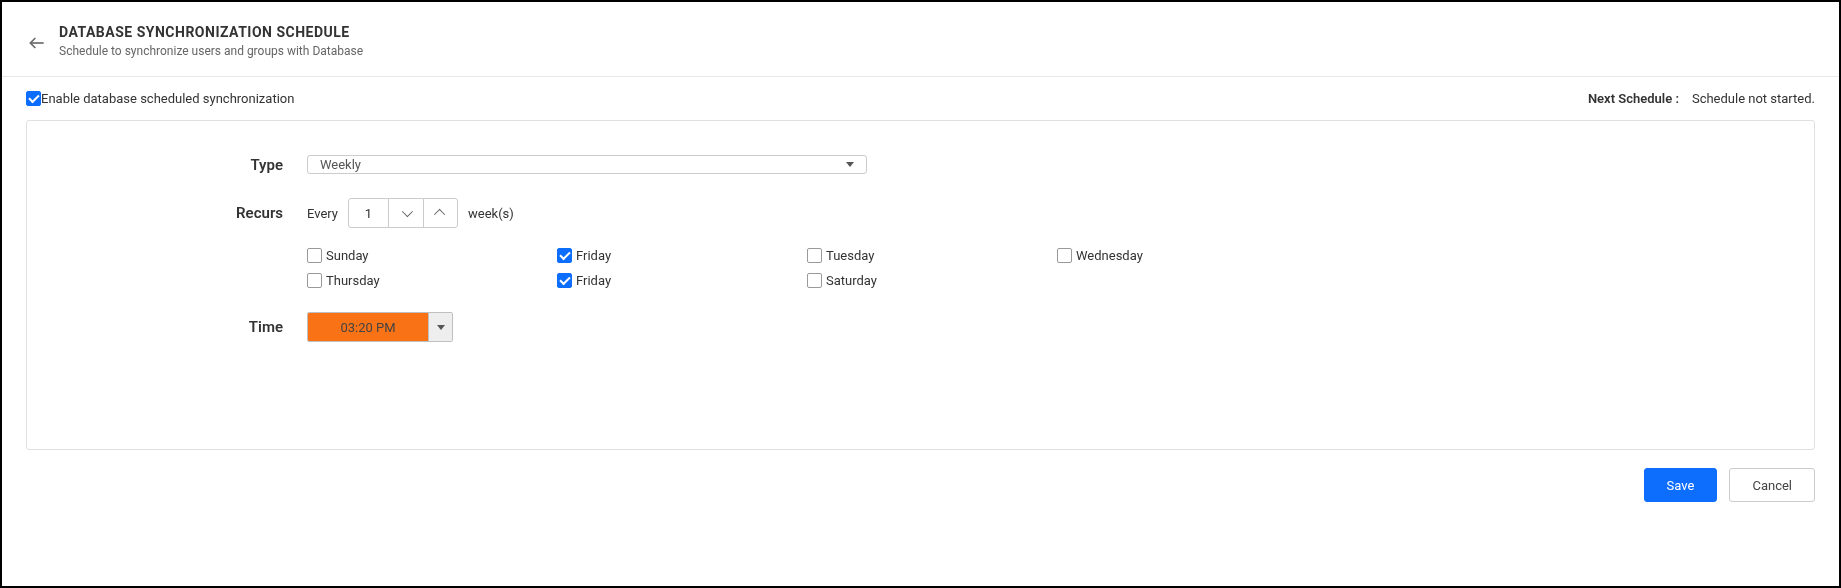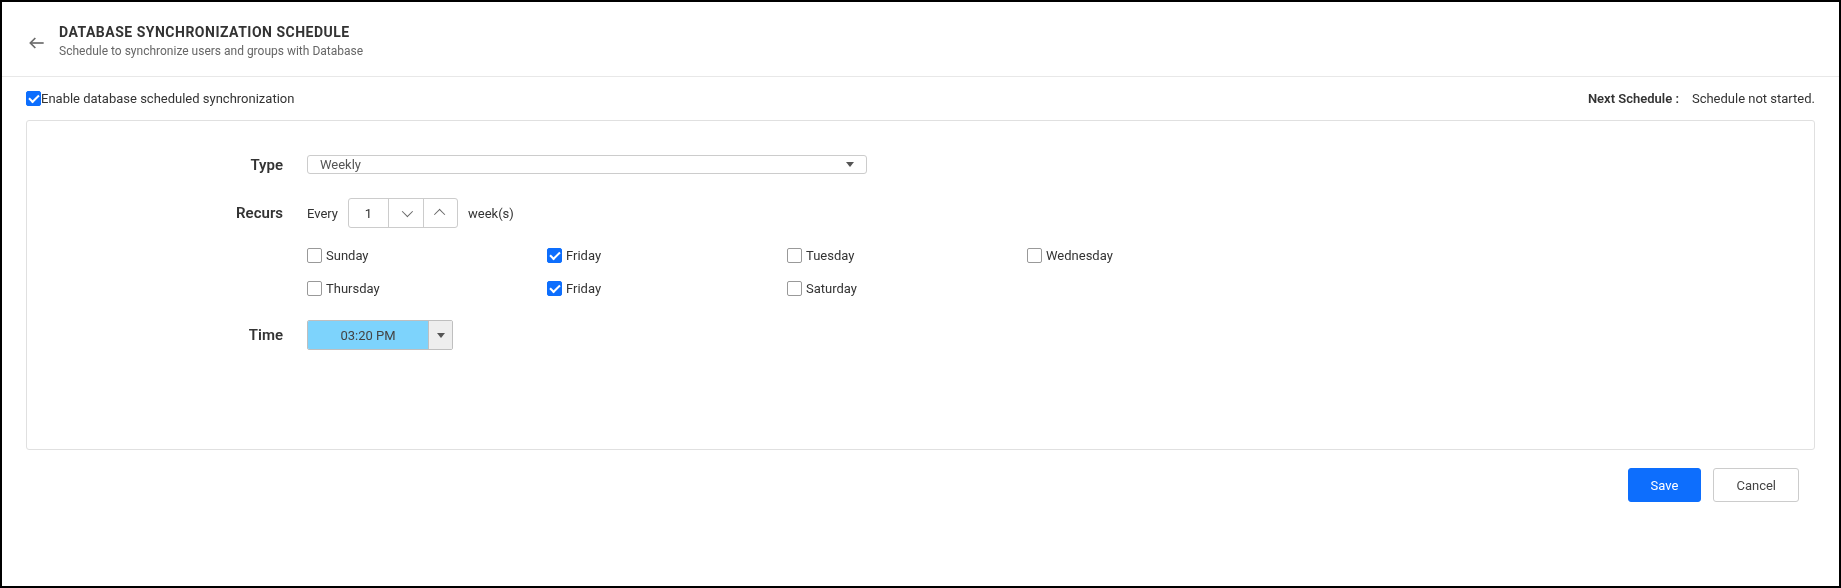--- a/index.html
+++ b/index.html
@@ -145,55 +145,56 @@
     border-width: 0 1.5px 1.5px 0;
     display: inline-block;
   }
   .chevron.down { transform: rotate(45deg) translateY(-2px); }
   .chevron.up { transform: rotate(-135deg) translateY(-2px); }
   .days-grid {
     display: grid;
     grid-template-columns: repeat(4, 240px);
     row-gap: 18px;
     margin-top: 13px;
+    gap: 10px;
   }
   .day-item {
     display: flex;
     align-items: center;
     gap: 4px;
   }
   .time-box {
     display: flex;
     border: 1px solid #bfbfbf;
     border-radius: 2px;
     overflow: hidden;
     height: 30px;
   }
   .time-val {
     width: 120px;
-    background: #7dd3fc;
+    background: #f97316;
     display: flex;
     align-items: center;
     justify-content: center;
     color: #444;
   }
   .time-btn {
     width: 24px;
     background: #eee;
     border-left: 1px solid #bfbfbf;
     display: flex;
     align-items: center;
     justify-content: center;
     cursor: pointer;
   }
   .footer {
     display: flex;
     justify-content: flex-end;
     gap: 12px;
-    padding: 18px 40px;
+    padding: 18px 24px;
   }
   .btn {
     height: 34px;
     padding: 0 22px;
     border-radius: 3px;
     font-size: 13px;
     cursor: pointer;
     display: flex;
     align-items: center;
     justify-content: center;

